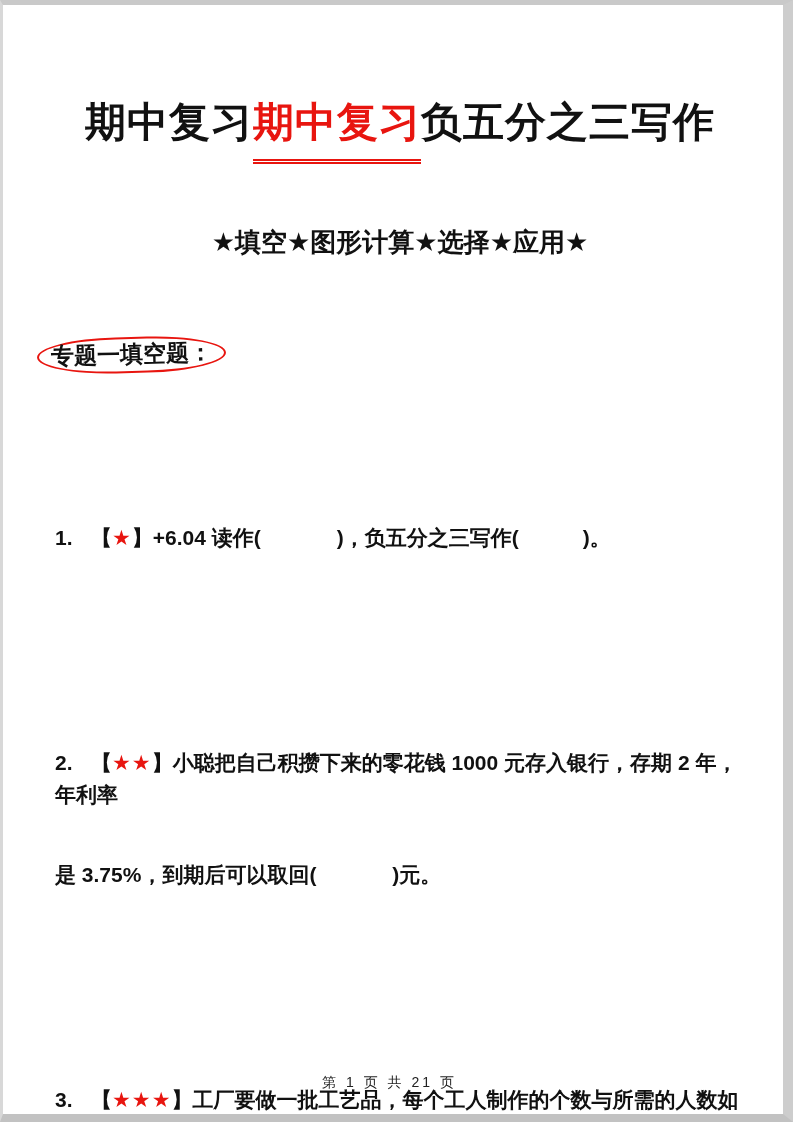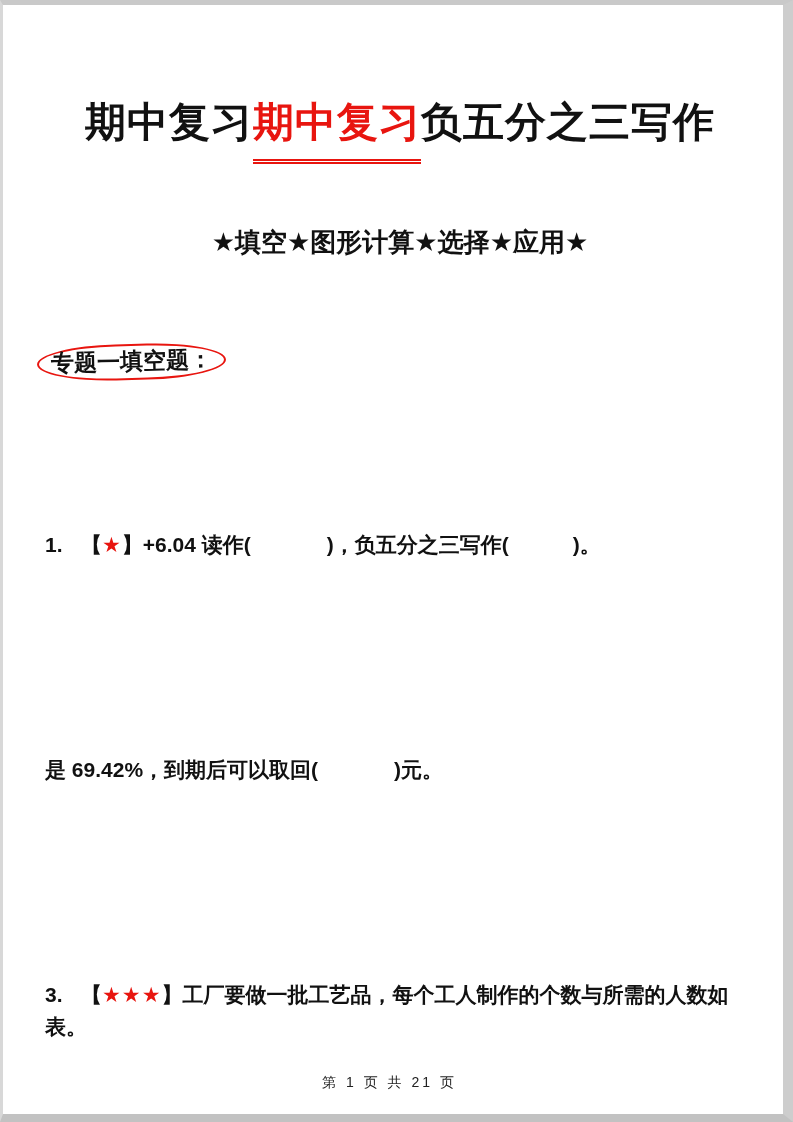--- a/index.html
+++ b/index.html
@@ -19,29 +19,29 @@
   .content{
     position:absolute;left:0;top:0;right:0;bottom:0;
     padding:16px 28px 0 42px;
     white-space:pre-wrap;
     font-weight:700;
     font-size:21px;
   }
   
   .title{ text-align:center; font-size:41px; line-height:54px; letter-spacing:1px; margin:2px 0 4px; }
   .title .hl{ color:#e8150f; border-bottom:5px double #e8150f; padding-bottom:14px; }
-  .subtitle{ text-align:center; font-size:26px; line-height:34px; margin-bottom:13px; }
+  .subtitle{ text-align:center; font-size:26px; line-height:34px; margin-bottom:6px; }
   .sect-wrap{ margin:0 0 5px -8px; }
   .sect{
     display:inline-block; font-size:23px; line-height:26px;
     border:2px solid #e8150f; border-radius:50% / 60%;
     padding:2px 12px 4px; transform:rotate(-1.5deg);
   }
   
-  .q{ margin:0 0 1px; }
+  .q{ margin:0 10px 1px; }
   .ql{ line-height:32px; min-height:32px; }
   .qno{ display:inline-block; min-width:36px; }
   .brk{ color:#111; }
   .stars{ color:#e8150f; letter-spacing:1px; }
   .footer{
     position:absolute; left:0; right:7px; bottom:22px;
     text-align:center; font-size:14px; font-weight:400;
     letter-spacing:3px; color:#222; white-space:pre;
   }
 </style>
@@ -57,21 +57,22 @@
 
     <div class="sect-wrap"><span class="sect">专题一填空题：</span></div>
 
     
     <div class="q">
       <div class="ql"><span class="qno">1.</span><span class="brk">【</span><span class="stars">★</span><span class="brk">】</span><span>+6.04 读作(             )，负五分之三写作(           )。</span></div>
     </div>
 
     
     <div class="q">
-      <div class="ql"><span>是 69.42%，到期后可以取回(             )元。</span></div>
+      <div class="ql"><span class="qno">2.</span><span class="brk">【</span><span class="stars">★★</span><span class="brk">】</span><span>小聪把自己积攒下来的零花钱 1000 元存入银行，存期 2 年，年利率</span></div>
+      <div class="ql"><span>是 3.75%，到期后可以取回(             )元。</span></div>
     </div>
 
     
     <div class="q">
       <div class="ql"><span class="qno">3.</span><span class="brk">【</span><span class="stars">★★★</span><span class="brk">】</span><span>工厂要做一批工艺品，每个工人制作的个数与所需的人数如表。</span></div>
       
       
       
     </div>
 

